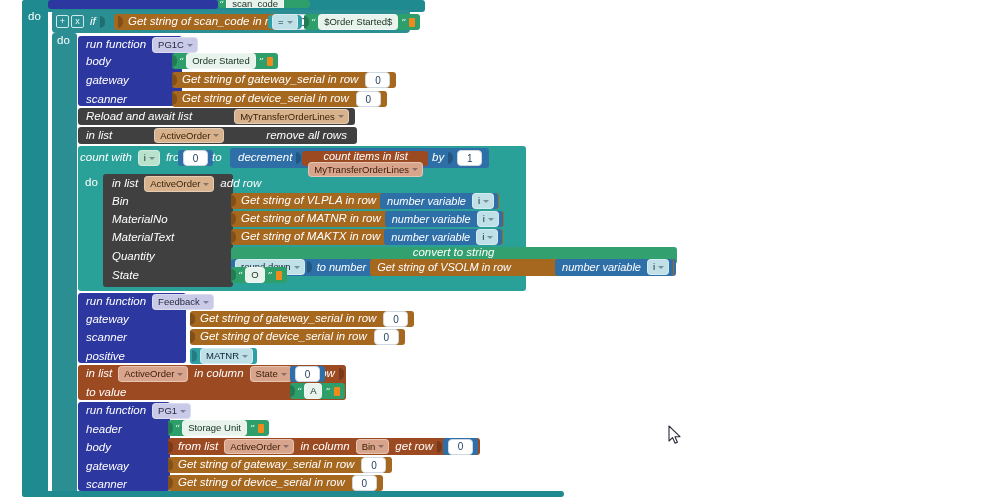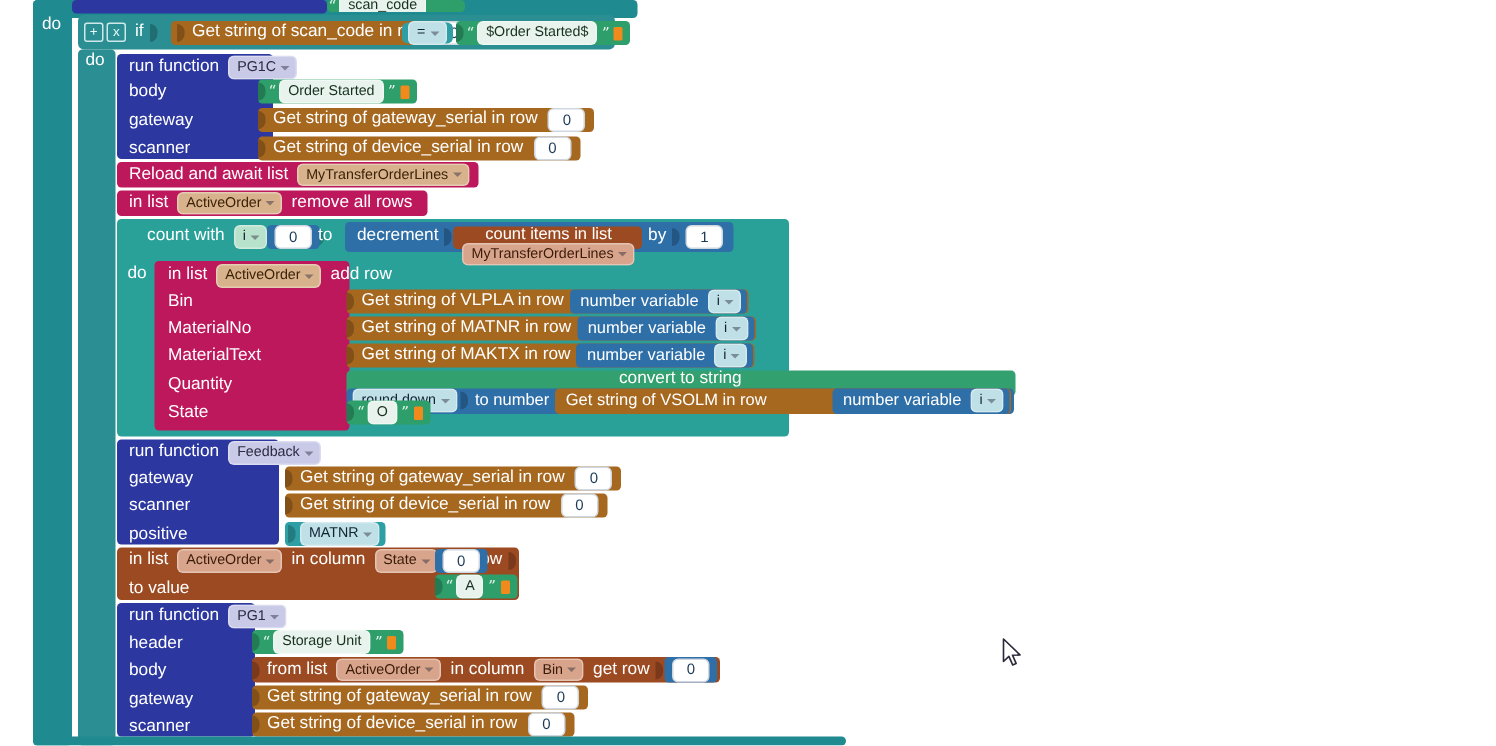--- a/index.html
+++ b/index.html
@@ -16,27 +16,27 @@
   .row{display:flex;align-items:center;white-space:nowrap;}
 
   
   .c-loop{background:#1f8a8f;}          
   .c-loop2{background:#2aa198;}         
   .c-if{background:#2a8e92;}
   .c-fn{background:#2c37a0;}            
   .c-text{background:#2e9e6b;}          
   .c-brown{background:#a6671f;}         
   .c-brown-d{background:#9c4a22;}       
-  .c-list{background:#be185d;}          
+  .c-list{background:#404040;gap:36px;}          
   .c-num{background:#2f6fa8;}
   .c-green2{background:#33a06f;}
   .c-logic{background:#2f9fa6;}
 
   
-  .lbl{color:#ffffff;font-size:11.5px;line-height:1;padding:0 4px;}
+  .lbl{color:#ffffff;font-size:11.5px;line-height:1;padding:0 4px;font-style:italic;}
   .lbl.sm{font-size:11px;}
 
   
   .dd{
     display:inline-flex;align-items:center;gap:3px;
     background:#c9c9e8;color:#2a2a40;border-radius:4px;
     font-size:9.5px;line-height:1;padding:2px 4px 2px 5px;margin:0 2px;
     border:1px solid rgba(255,255,255,.35);
   }
   .dd.lt{background:#bfe0e6;color:#123;}
@@ -160,21 +160,21 @@
     <span class="dd br">MyTransferOrderLines</span>
   </div>
 
   <div class="blk c-list row" style="left:78px;top:127px;height:17px;padding-left:4px;padding-right:6px;">
     <span class="lbl">in list</span>
     <span class="dd br">ActiveOrder</span>
     <span class="lbl">remove all rows</span>
   </div>
 
   <div class="blk c-loop2" style="left:78px;top:146px;width:448px;height:145px;"></div>
-  <div class="row" style="position:absolute;left:94px;top:149px;height:18px;justify-content:flex-end;">
+  <div class="row" style="position:absolute;left:76px;top:149px;height:18px;justify-content:flex-end;">
     <span class="lbl">count with</span>
     <span class="dd gr">i</span>
     <span class="lbl">from</span>
     <span class="plug"></span>
   </div>
   <div class="blk c-num row" style="left:178px;top:150px;height:16px;padding:0 2px;">
     <span class="numf">0</span>
   </div>
   <span class="lbl" style="position:absolute;left:208px;top:152px;">to</span>
 

